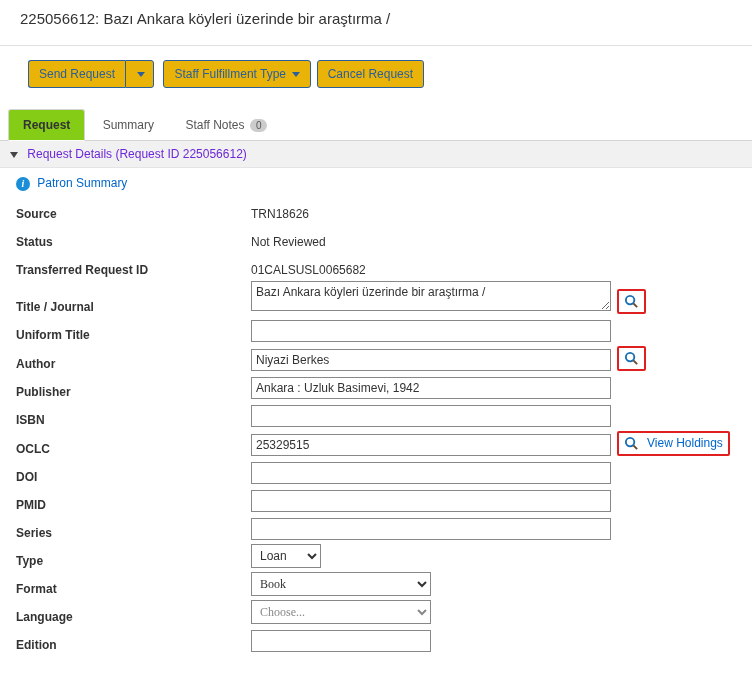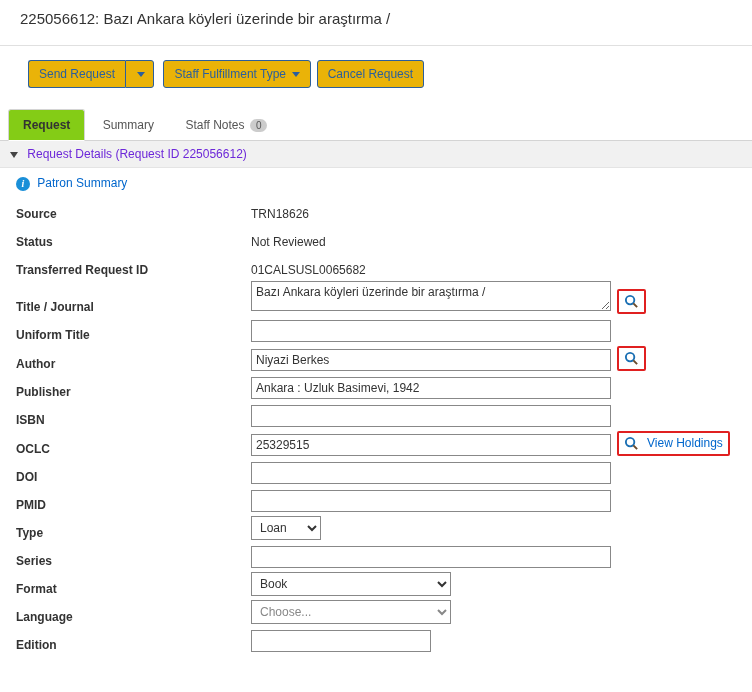--- a/index.html
+++ b/index.html
@@ -146,21 +146,21 @@
     box-sizing: border-box;
     border: 1px solid #888;
     font-family: Arial, sans-serif;
     font-size: 12px;
     padding: 3px 4px;
     background: #fff;
     color: #333;
   }
   textarea.field { resize: both; height: 30px; }
   select.field.small { width: 70px; }
-  select.field.medium { width: 200px; }
+  select.field.medium { width: 180px; font-family: Liberation Serif, serif; }
   select.placeholder { color: #888; }
   .after-input {
     display: inline-flex;
     align-items: center;
     margin-left: 6px;
     vertical-align: top;
     padding-top: 2px;
   }
   .search-icon svg { width: 15px; height: 15px; display: block; }
   .red-box {
@@ -284,34 +284,34 @@
     <div class="val-input"><input class="field" value="" style=""></div>
   </div>
 
   <div class="row">
     <div class="label">PMID</div>
     <div class="val-input"><input class="field" value="" style=""></div>
   </div>
 
 
   <div class="row">
+    <div class="label">Series</div>
+    <div class="val-input"><input class="field" value="" style=""></div>
+  </div>
+
+  <div class="row">
     <div class="label">Type</div>
     <div class="val-input">
       <select class="field small">
         <option>Loan</option>
       </select>
     </div>
   </div>
 
   <div class="row">
-    <div class="label">Series</div>
-    <div class="val-input"><input class="field" value="" style=""></div>
-  </div>
-
-  <div class="row">
     <div class="label">Format</div>
     <div class="val-input">
       <select class="field medium">
         <option>Book</option>
       </select>
     </div>
   </div>
 
   <div class="row">
     <div class="label">Language</div>

